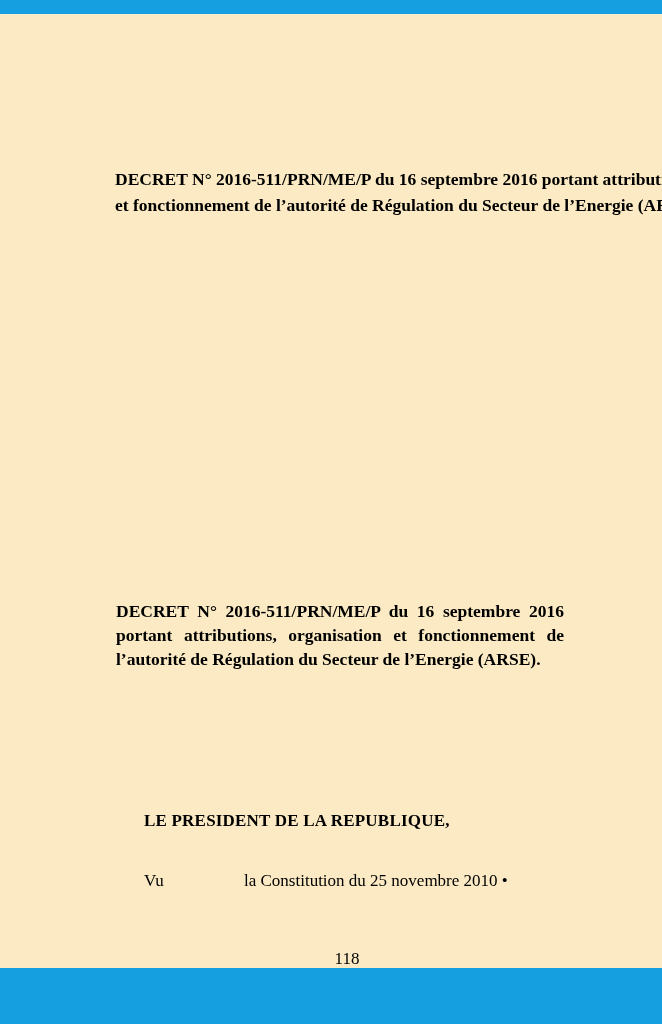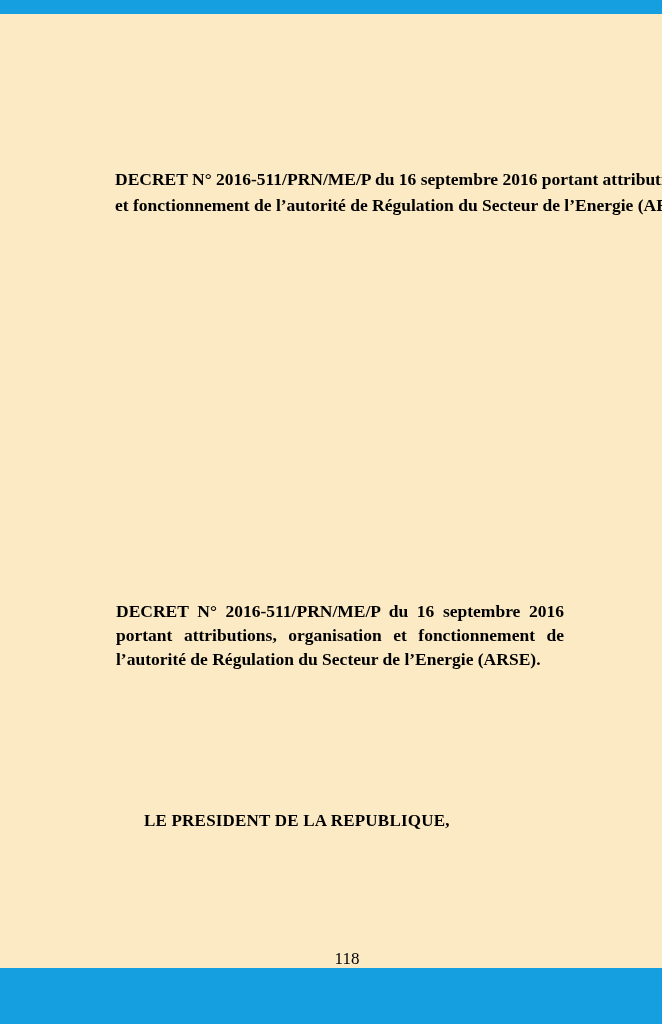--- a/index.html
+++ b/index.html
@@ -119,20 +119,24 @@
 
     <div class="running-header">
       <span>DECRET N° 2016-511/PRN/ME/P du 16 septembre 2016 portant attributions, organisation</span>
       <span class="line2">et fonctionnement de l’autorité de Régulation du Secteur de l’Energie (ARSE).</span>
     </div>
 
     <div class="decree-title">DECRET N° 2016-511/PRN/ME/P du 16 septembre 2016 portant attributions, organisation et fonctionnement de l’autorité de Régulation du Secteur de l’Energie (ARSE).</div>
 
     <div class="president-line">LE PRESIDENT DE LA REPUBLIQUE,</div>
 
+    <div class="vu-row">
+      <span class="vu-label">Vu</span>
+      <span class="vu-text">la Constitution du 25 novembre 2010 •</span>
+    </div>
 
     <div class="page-number">118</div>
 
   </div>
 
   <div class="bottom-band"></div>
 
 </div>
 
 </body></html>

